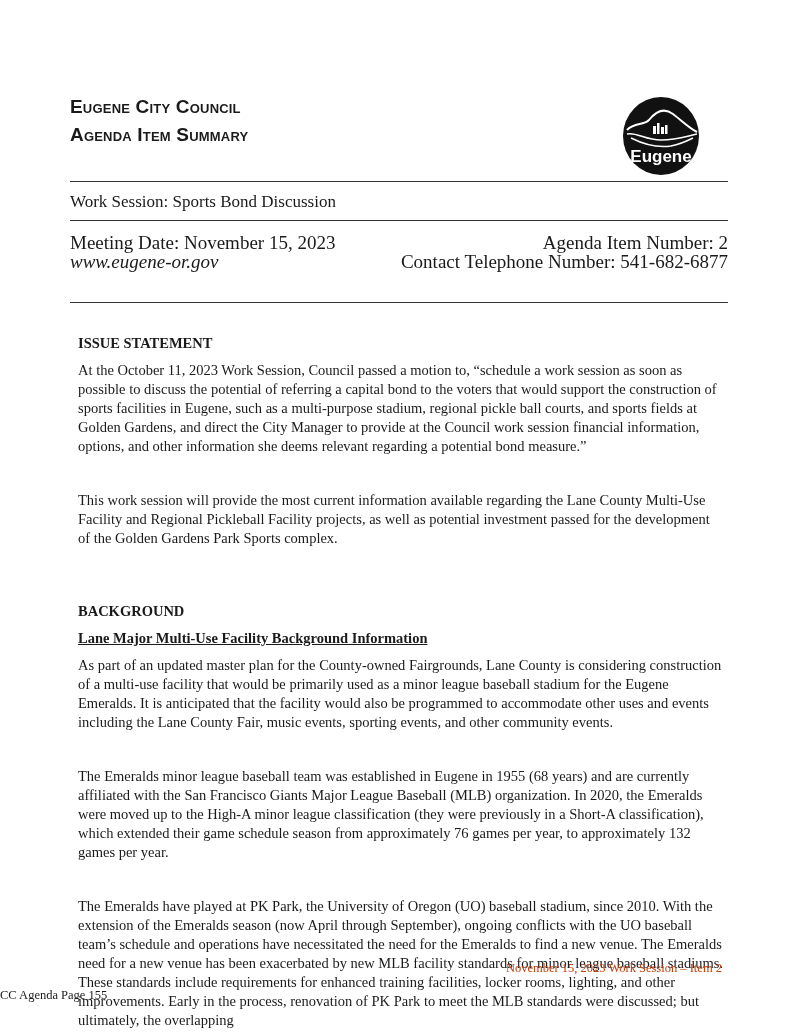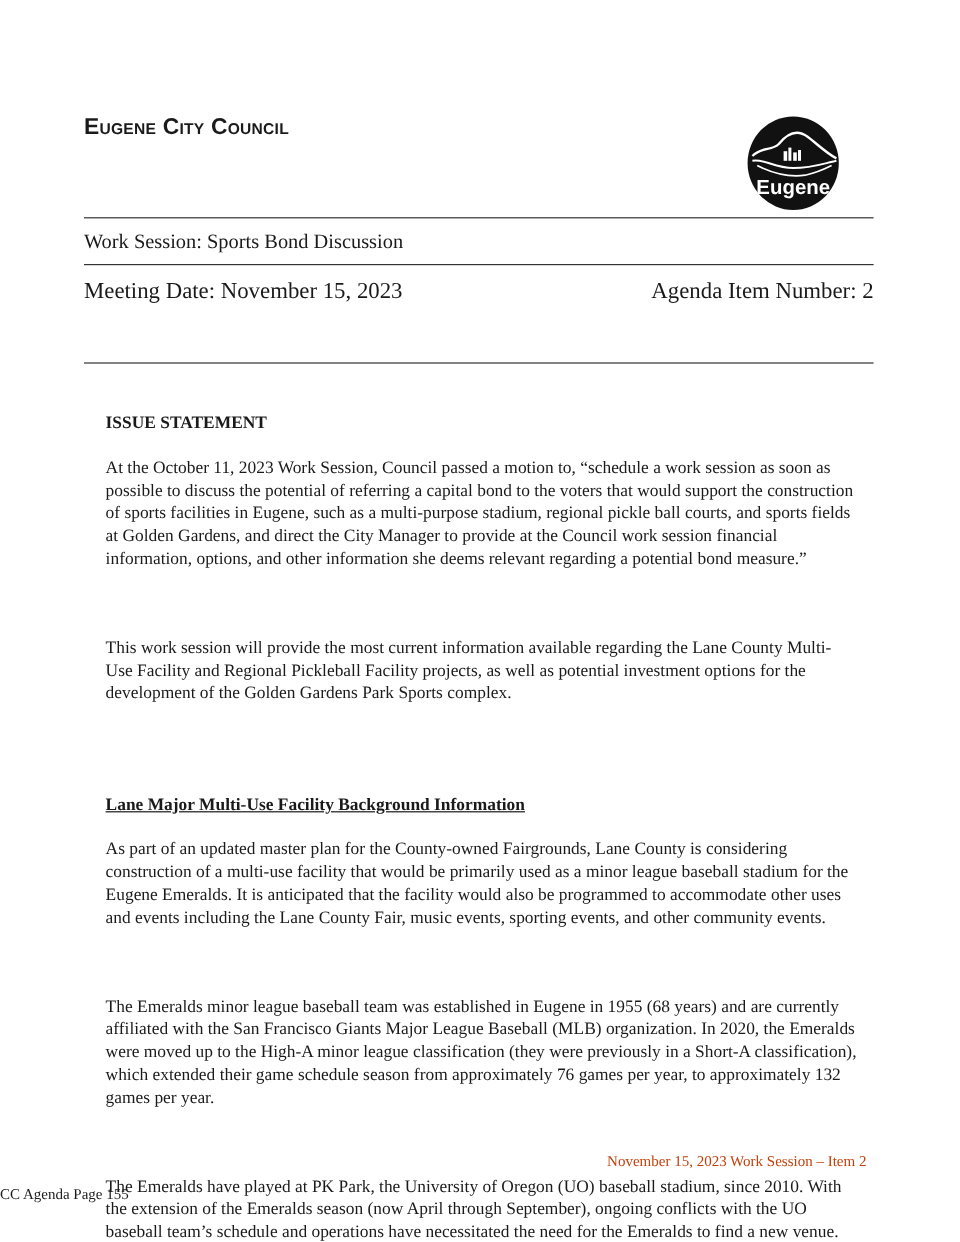--- a/index.html
+++ b/index.html
@@ -11,35 +11,36 @@
                 font-size:19px; letter-spacing:0.2px; line-height:28px; font-variant:small-caps;
                 text-transform:none; }
   .logo { position:absolute; left:621px; top:96px; width:80px; height:80px; }
   .rule { position:absolute; left:70px; width:658px; height:0; border-top:1.3px solid #333; }
   .session-title { position:absolute; left:70px; width:658px; top:190px; text-align:left;
                    font-size:17px; line-height:24px; }
   .meta { position:absolute; left:70px; width:658px; top:233px; font-size:19px; line-height:19px; }
   .meta-row { display:flex; justify-content:space-between; }
   .meta-row .italic { font-style:italic; }
   .body { position:absolute; left:70px; width:662px; top:326px; font-size:14.5px; line-height:19px; }
-  .body p { margin:18px; }
+  .body p { margin:8px; }
   .h-bold { font-weight:bold; }
   .h-underline { font-weight:bold; text-decoration:underline; }
   .gap { height:19px; }
   .gap-lg { height:38px; }
   .footer-red { position:absolute; right:78px; top:961px; color:#c2410c; font-size:12.5px; }
   .footer-page { position:absolute; left:0; width:800px; top:988px; text-align:left; font-size:12.5px; }
 </style>
 </head>
 <body>
 
 <div class="page">
 
   <div class="title-block">
     <div class="title-line">Eugene City Council</div>
+    <div class="title-line">Agenda Item Summary</div>
   </div>
 
   <div class="logo">
     <svg width="80" height="80" viewBox="0 0 80 80">
       <ellipse cx="40" cy="40" rx="38" ry="39" fill="#111"></ellipse>
       <path d="M6 34 C 14 26, 22 30, 28 24 C 36 14, 44 12, 52 18 C 60 24, 68 32, 76 36" stroke="#fff" stroke-width="2" fill="none"></path>
       <path d="M6 38 C 16 36, 24 44, 40 44 C 56 44, 66 40, 76 38" stroke="#fff" stroke-width="1.6" fill="none"></path>
       <path d="M10 42 C 22 48, 36 52, 50 50 C 60 48, 68 44, 72 42" stroke="#fff" stroke-width="1.4" fill="none"></path>
       <rect x="32" y="30" width="3" height="8" fill="#fff"></rect>
       <rect x="36" y="27" width="2.5" height="11" fill="#fff"></rect>
@@ -53,30 +54,35 @@
 
   <div class="session-title">Work Session: Sports Bond Discussion</div>
 
   <div class="rule" style="top:220px;"></div>
 
   <div class="meta">
     <div class="meta-row">
       <span>Meeting Date: November 15, 2023</span>
       <span>Agenda Item Number: 2</span>
     </div>
+    <div class="meta-row">
+      <span class="italic">www.eugene-or.gov</span>
+      <span>Contact Telephone Number: 541-682-6877</span>
+    </div>
   </div>
 
   <div class="rule" style="top:302px;"></div>
 
   <div class="body">
     <p class="h-bold">ISSUE STATEMENT</p>
     <p>At the October 11, 2023 Work Session, Council passed a motion to, “schedule a work session as soon as possible to discuss the potential of referring a capital bond to the voters that would support the construction of sports facilities in Eugene, such as a multi-purpose stadium, regional pickle ball courts, and sports fields at Golden Gardens, and direct the City Manager to provide at the Council work session financial information, options, and other information she deems relevant regarding a potential bond measure.”</p>
     <div class="gap"></div>
-    <p>This work session will provide the most current information available regarding the Lane County Multi-Use Facility and Regional Pickleball Facility projects, as well as potential investment options for the development of the Golden Gardens Park Sports complex.</p>
+    <p>This work session will provide the most current information available regarding the Lane County Multi-Use Facility and Regional Pickleball Facility projects, as well as potential investment passed for the development of the Golden Gardens Park Sports complex.</p>
     <div class="gap-lg"></div>
+    <p class="h-bold">BACKGROUND</p>
     <p class="h-underline">Lane Major Multi-Use Facility Background Information</p>
     <p>As part of an updated master plan for the County-owned Fairgrounds, Lane County is considering construction of a multi-use facility that would be primarily used as a minor league baseball stadium for the Eugene Emeralds.  It is anticipated that the facility would also be programmed to accommodate other uses and events including the Lane County Fair, music events, sporting events, and other community events.</p>
     <div class="gap"></div>
     <p>The Emeralds minor league baseball team was established in Eugene in 1955 (68 years) and are currently affiliated with the San Francisco Giants Major League Baseball (MLB) organization.  In 2020, the Emeralds were moved up to the High-A minor league classification (they were previously in a Short-A classification), which extended their game schedule season from approximately 76 games per year, to approximately 132 games per year.</p>
     <div class="gap"></div>
     <p>The Emeralds have played at PK Park, the University of Oregon (UO) baseball stadium, since 2010. With the extension of the Emeralds season (now April through September), ongoing conflicts with the UO baseball team’s schedule and operations have necessitated the need for the Emeralds to find a new venue.  The Emeralds need for a new venue has been exacerbated by new MLB facility standards for minor league baseball stadiums.  These standards include requirements for enhanced training facilities, locker rooms, lighting, and other improvements.  Early in the process, renovation of PK Park to meet the MLB standards were discussed; but ultimately, the overlapping</p>
   </div>
 
   <div class="footer-red">November 15, 2023 Work Session – Item 2</div>
   <div class="footer-page">CC Agenda Page 155</div>

